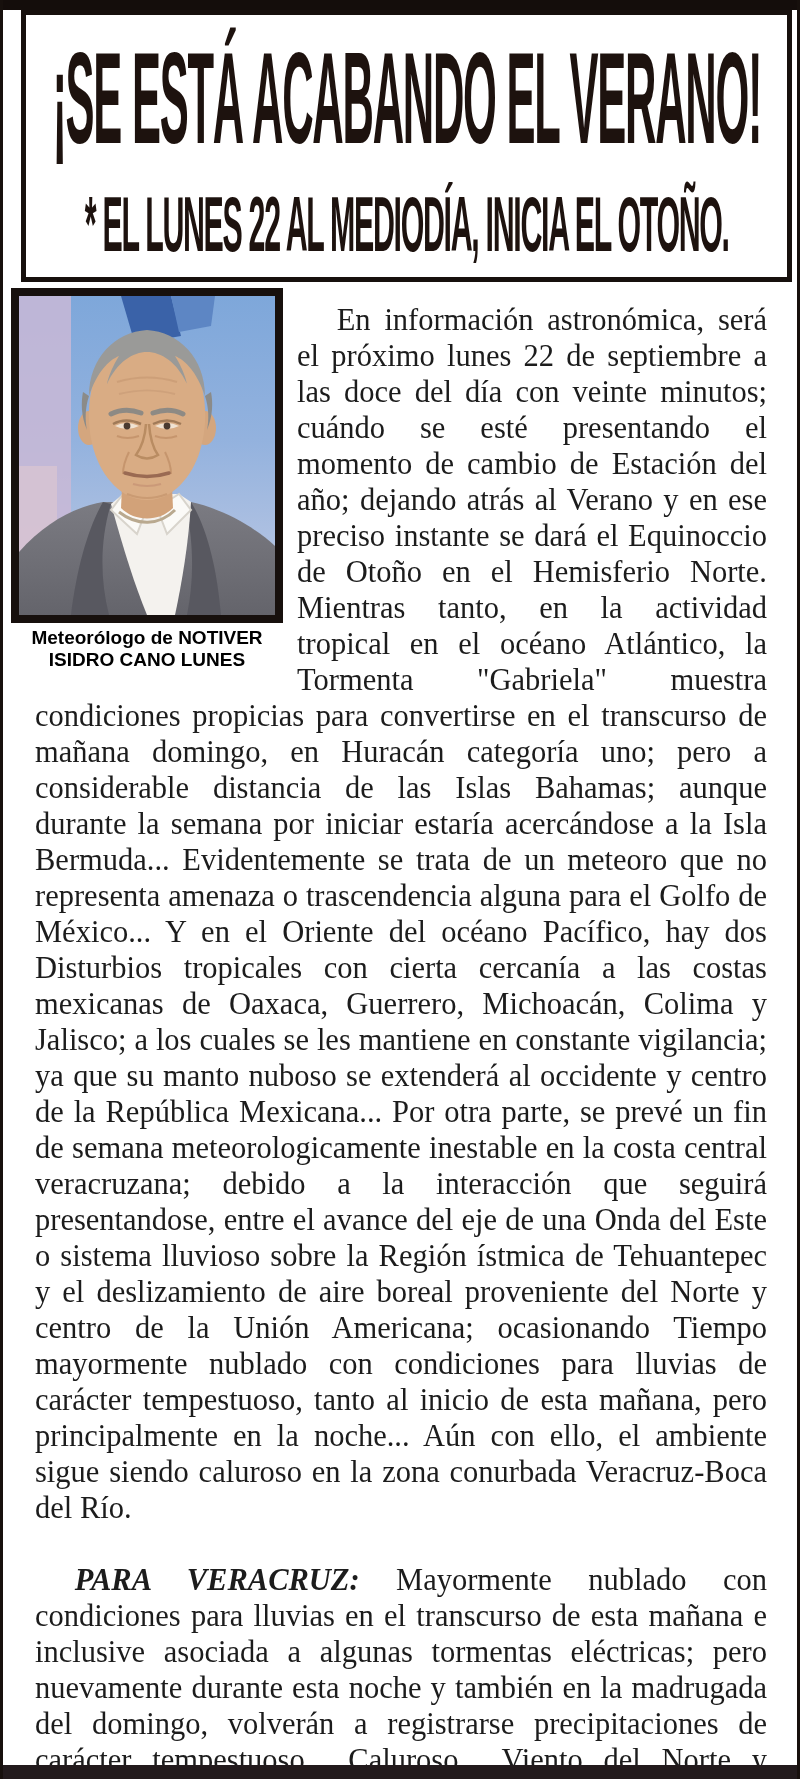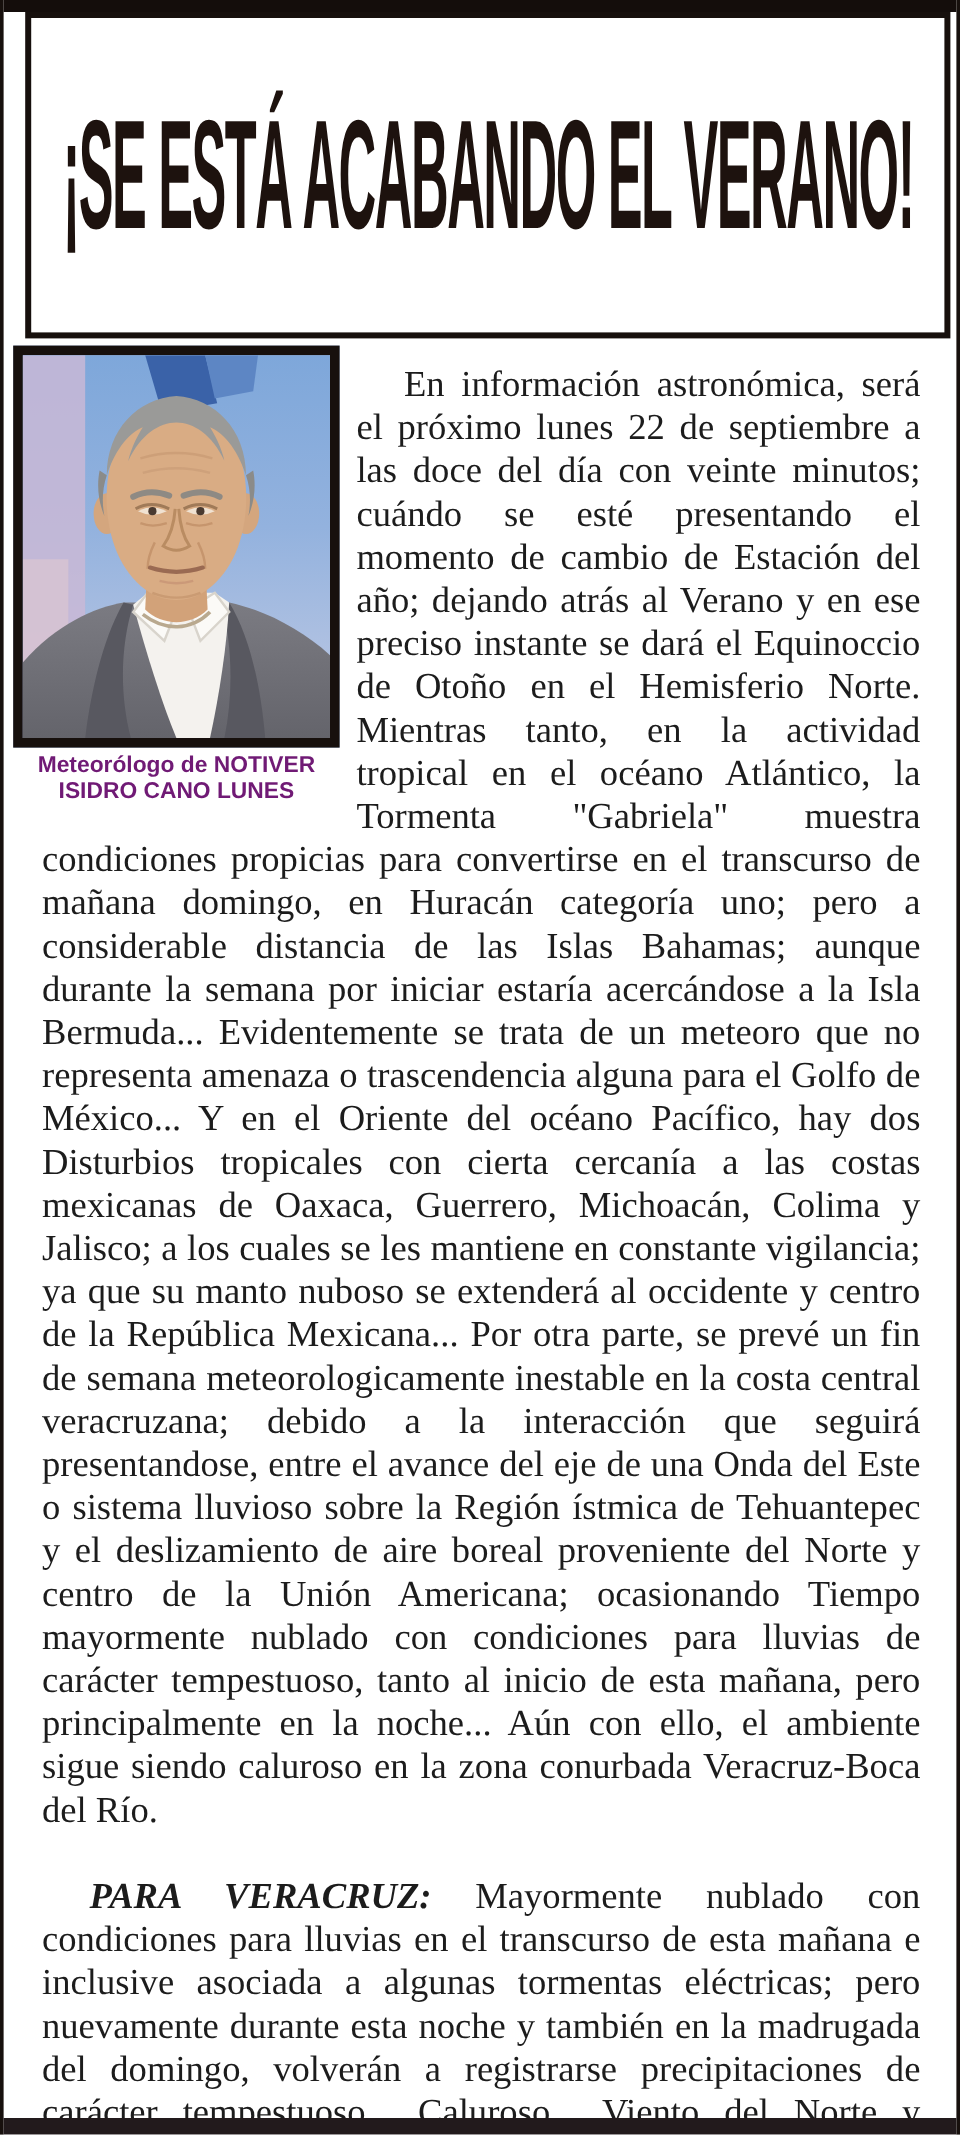--- a/index.html
+++ b/index.html
@@ -70,35 +70,38 @@
     border:8px solid #17100d;
     background:#9db9e2;
   }
   .photo-frame svg{display:block;width:100%;height:100%;}
   .photo-caption{
     margin-top:4px;
     text-align:center;
     font-family:"Liberation Sans", sans-serif;
     font-weight:bold;
     font-size:19px;line-height:22px;
-    color:#701a75;
+    color:#000000;
   }
   .photo-caption span{display:block;}
 </style>
 </head>
 <body>
 
 <div class="page">
 
   <div class="top-bar"></div>
 
   <div class="headline-box">
     <h1 class="headline">
         <span class="scale-text">¡SE ESTÁ ACABANDO EL VERANO!</span>
       </h1>
+    <h2 class="subheadline">
+        <span class="scale-text">* EL LUNES 22 AL MEDIODÍA, INICIA EL OTOÑO.</span>
+      </h2>
   </div>
 
   <div class="article">
 
     <figure class="photo-figure" style="margin-block:4px;margin-inline:-6px 14px;">
       <div class="photo-frame">
 
         <svg viewBox="0 0 256 319" preserveAspectRatio="none">
           <defs>
             <linearGradient id="bgGrad" x1="0" y1="0" x2="0" y2="1">

